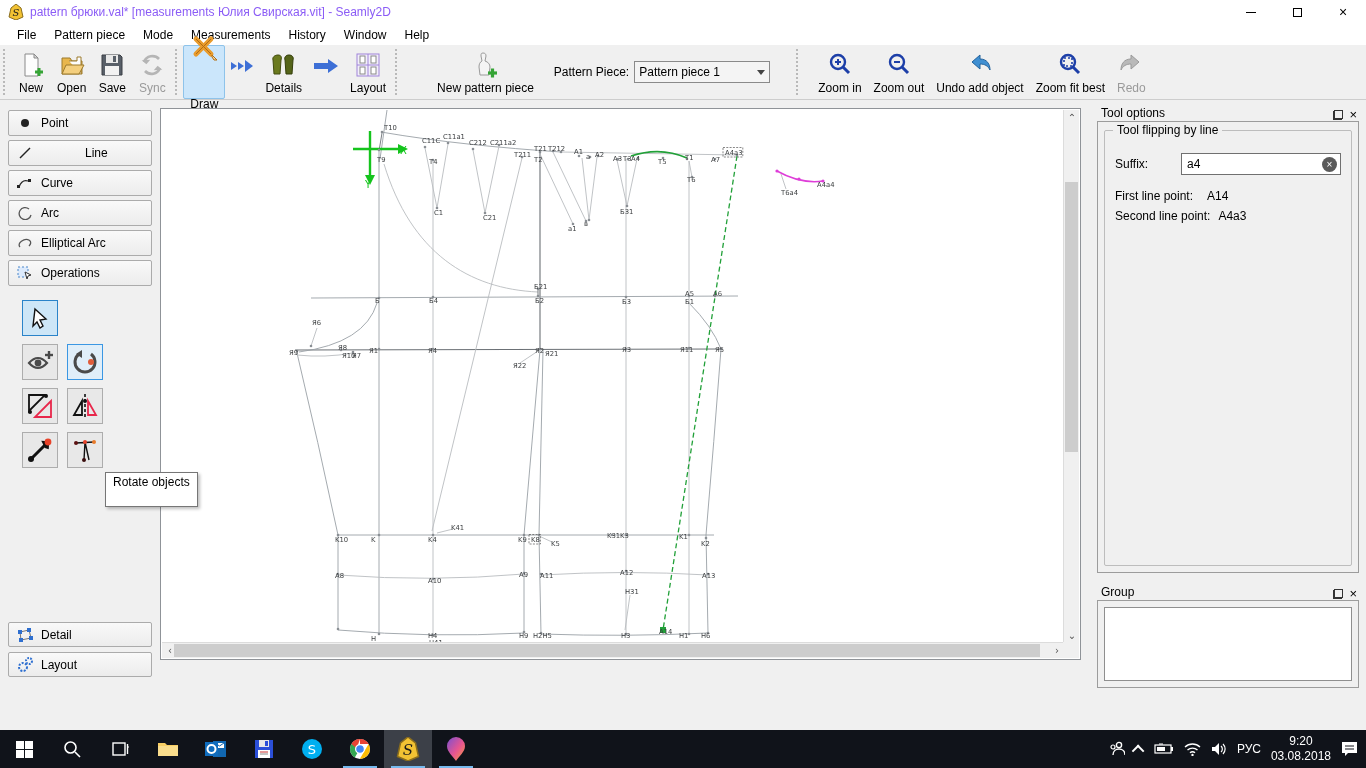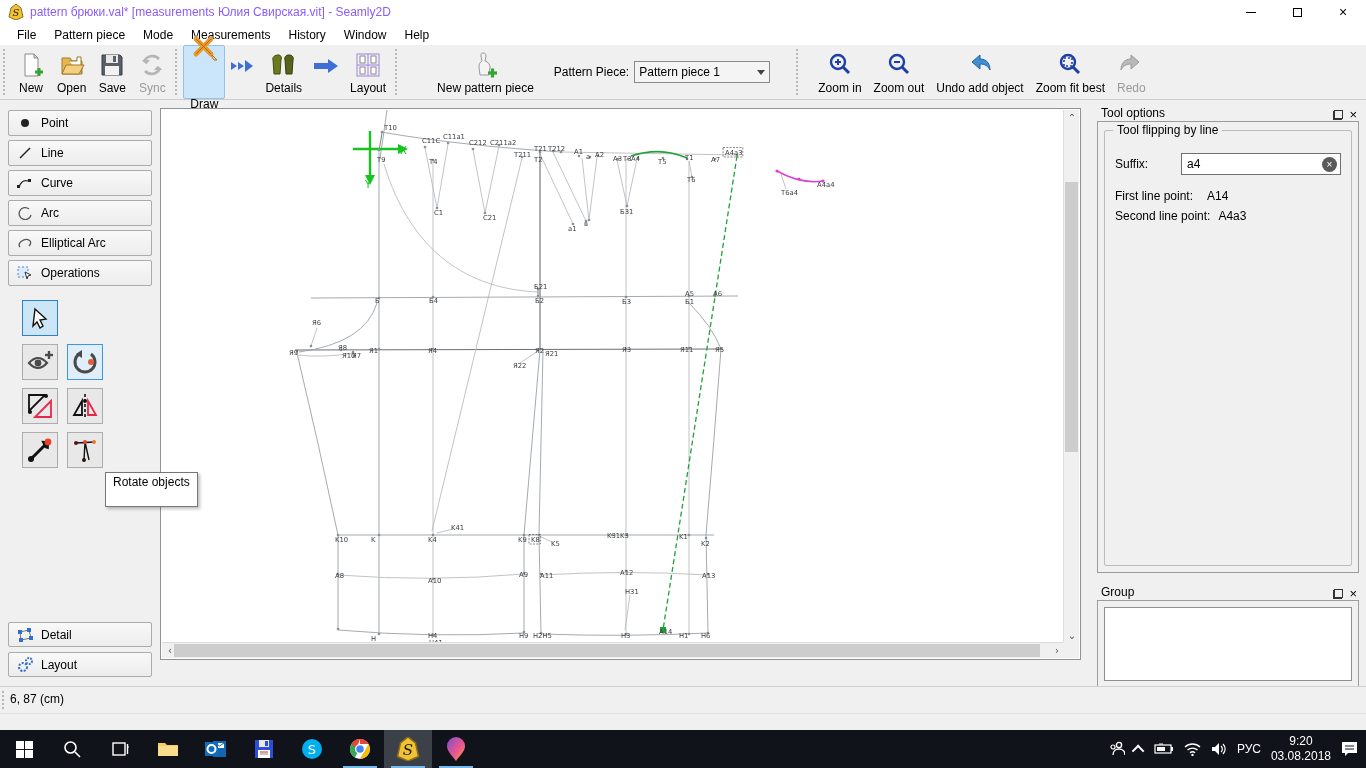--- a/index.html
+++ b/index.html
@@ -292,21 +292,21 @@
 
   <div class="sidebar">
     <div class="gbtn" style="top:10px;">
       <span class="gicon">
           <svg width="14" height="14">
             <circle cx="7" cy="7" r="4" fill="#222"></circle>
           </svg>
         </span>
       <span>Point</span>
     </div>
-    <div class="gbtn" style="top:40px;">
+    <div class="gbtn" style="top:40px;gap:44px;">
       <span class="gicon">
           <svg width="14" height="14">
             <line x1="2" y1="12" x2="12" y2="2" stroke="#222" stroke-width="1.4"></line>
           </svg>
         </span>
       <span>Line</span>
     </div>
     <div class="gbtn" style="top:70px;">
       <span class="gicon">
           <svg width="16" height="14">
@@ -674,25 +674,20 @@
     <span>Group</span>
     <span class="dt-icons">
       <span class="float-ic"></span>
       <span class="dock-x">×</span>
     </span>
   </div>
   <div class="dock-body" style="top:600px; height:88px;">
     <div class="group-list"></div>
   </div>
 
-  <div class="statusbar">
-    <div class="grip"></div>
-    <div class="stext">6, 87 (cm)</div>
-    <div class="line2"></div>
-  </div>
 
   <div class="taskbar">
     <div class="tslot">
       <svg width="17" height="17" viewBox="0 0 17 17">
           <rect x="0" y="0" width="8" height="8" fill="#fff"></rect>
           <rect x="9" y="0" width="8" height="8" fill="#fff"></rect>
           <rect x="0" y="9" width="8" height="8" fill="#fff"></rect>
           <rect x="9" y="9" width="8" height="8" fill="#fff"></rect>
         </svg>
     </div>

